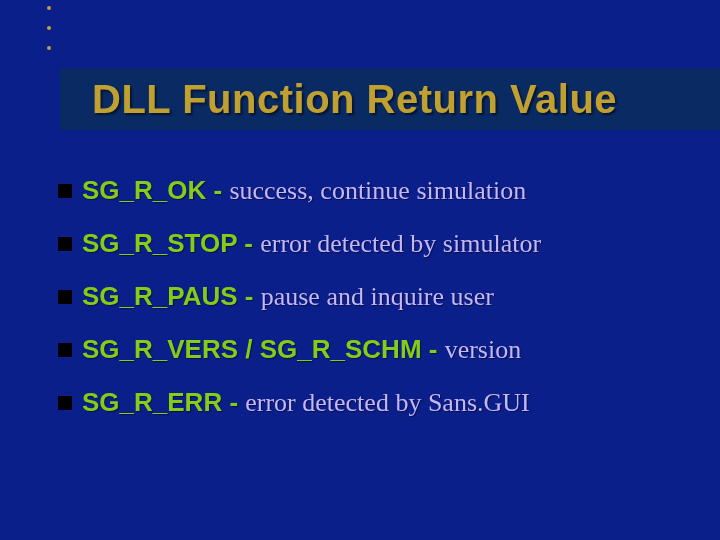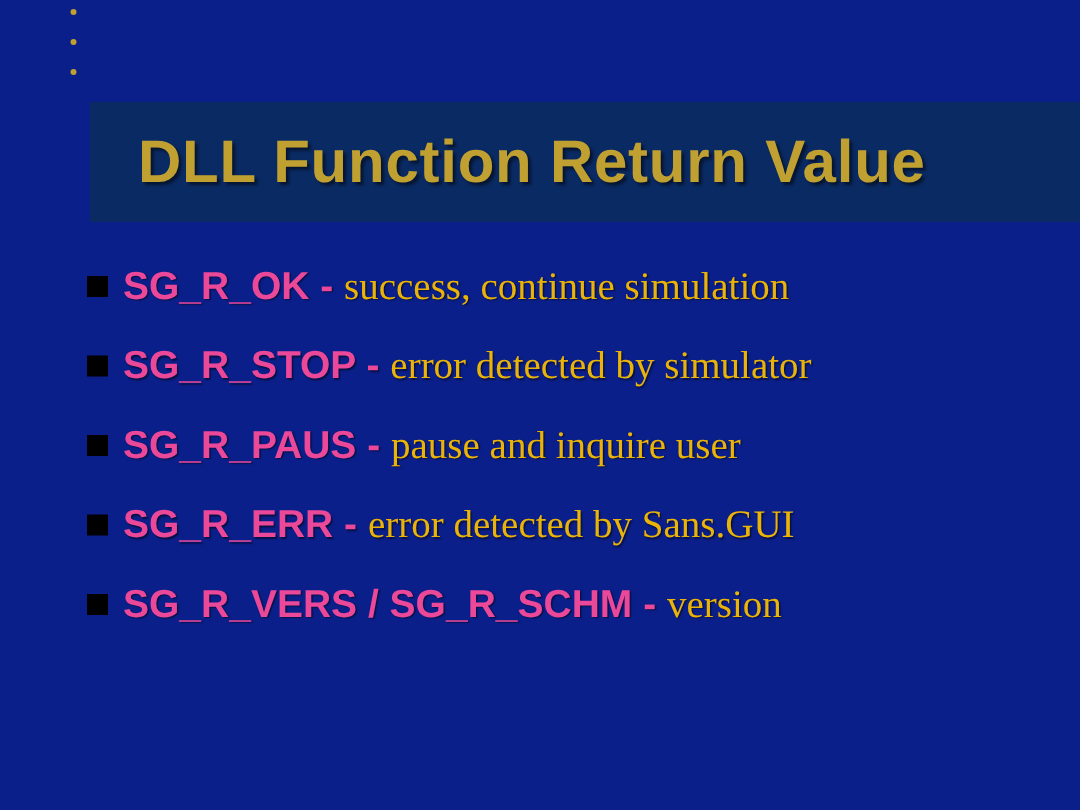--- a/index.html
+++ b/index.html
@@ -24,21 +24,21 @@
     height: 4px;
     background: #c0a030;
     border-radius: 50%;
     margin-bottom: 16px;
   }
   .title-band {
     position: absolute;
     left: 60px;
     right: 0;
     top: 68px;
-    height: 80px;
+    height: 62px;
     background: #0a2a63;
     display: flex;
     align-items: center;
     padding-left: 32px;
     box-sizing: border-box;
   }
   .title-band h1 {
     margin: 0;
     font-family: "Trebuchet MS", "Arial Black", Arial, sans-serif;
     font-size: 40px;
@@ -64,28 +64,28 @@
     width: 14px;
     height: 14px;
     background: #000000;
     margin-right: 10px;
     vertical-align: 1px;
   }
   .code-part {
     font-family: Verdana, Arial, sans-serif;
     font-weight: 700;
     font-size: 26px;
-    color: #ec4899;
+    color: #84cc16;
     text-shadow: 1px 1px 1px rgba(0,0,0,0.5);
   }
   .desc-part {
     font-family: "Times New Roman", Times, serif;
     font-weight: 400;
     font-size: 26px;
-    color: #eab308;
+    color: #c4b5fd;
     text-shadow: 1px 1px 1px rgba(0,0,0,0.5);
   }
 </style>
 </head>
 <body>
 
 <div class="dots">
   <div class="dot"></div>
   <div class="dot"></div>
   <div class="dot"></div>
@@ -99,18 +99,18 @@
   <div class="item">
     <span class="bullet"></span><span class="code-part">SG_R_OK - </span><span class="desc-part">success, continue simulation</span>
   </div>
   <div class="item">
     <span class="bullet"></span><span class="code-part">SG_R_STOP - </span><span class="desc-part">error detected by simulator</span>
   </div>
   <div class="item">
     <span class="bullet"></span><span class="code-part">SG_R_PAUS - </span><span class="desc-part">pause and inquire user</span>
   </div>
   <div class="item">
-    <span class="bullet"></span><span class="code-part">SG_R_ERR - </span><span class="desc-part">error detected by Sans.GUI</span>
+    <span class="bullet"></span><span class="code-part">SG_R_VERS / SG_R_SCHM - </span><span class="desc-part">version</span>
   </div>
   <div class="item">
-    <span class="bullet"></span><span class="code-part">SG_R_VERS / SG_R_SCHM - </span><span class="desc-part">version</span>
+    <span class="bullet"></span><span class="code-part">SG_R_ERR - </span><span class="desc-part">error detected by Sans.GUI</span>
   </div>
 </div>
 
 </body></html>

